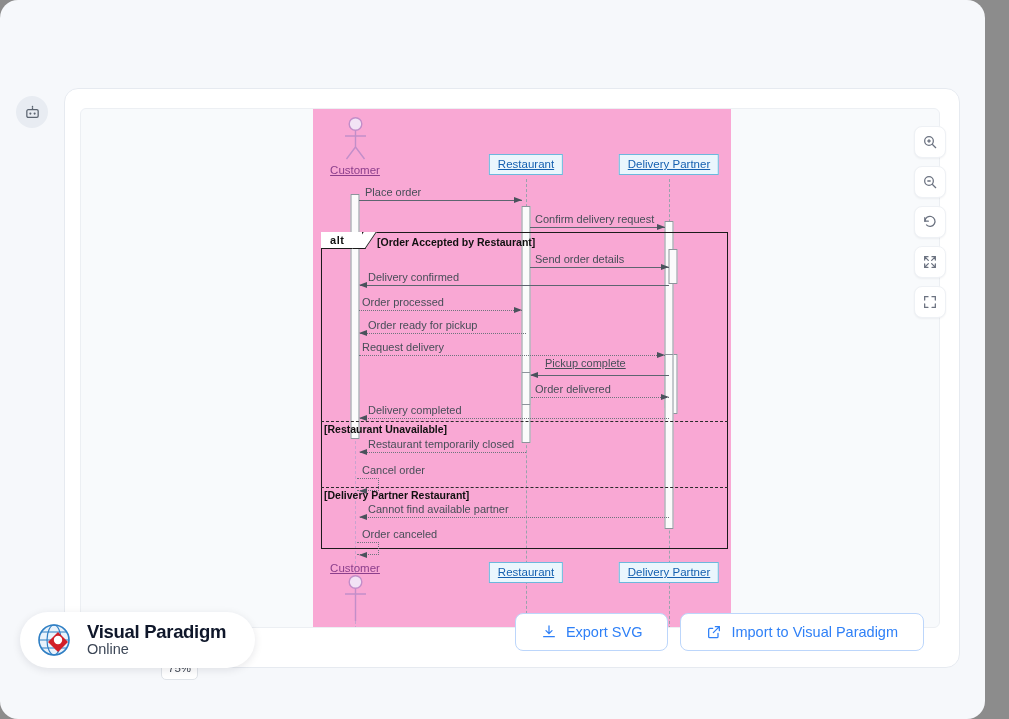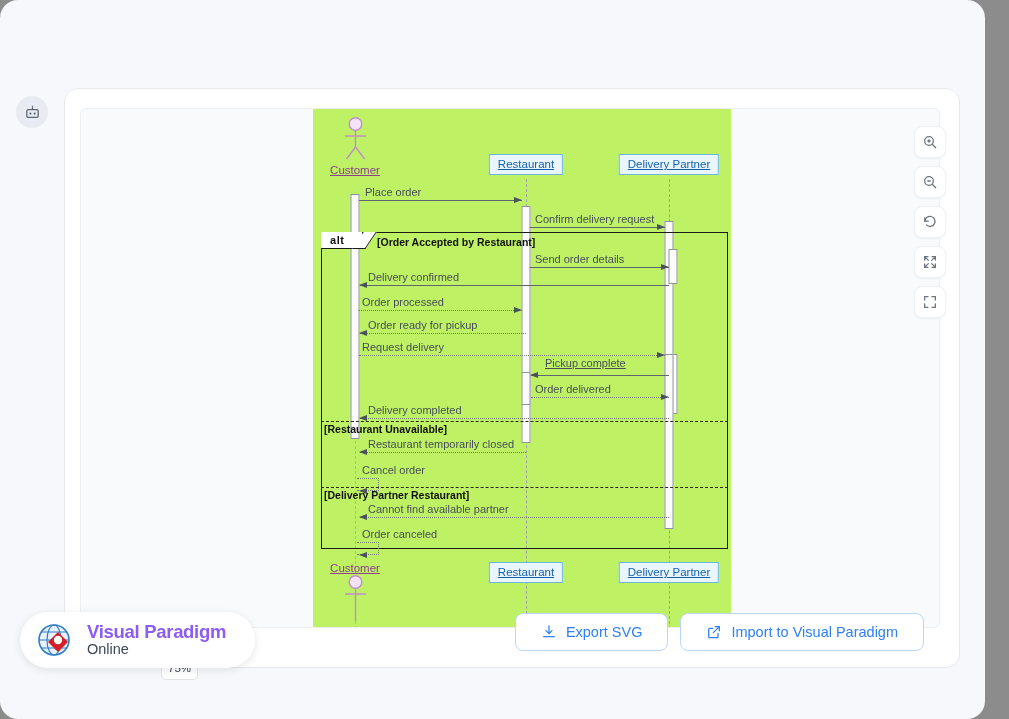--- a/index.html
+++ b/index.html
@@ -65,21 +65,21 @@
     width: 860px; height: 520px;
     background: #f8fafc;
     border: 1px solid #eceff3;
     border-radius: 6px;
     overflow: hidden;
   }
   .diagram-canvas {
     position: absolute;
     left: 232px; top: 0px;
     width: 418px; height: 520px;
-    background: #bef264;
+    background: #f9a8d4;
   }
 
   
   .zoom-badge {
     position: absolute; left: 96px; top: 567px;
     width: 37px; height: 24px;
     background: #fff; border: 1px solid #dfe3e8;
     border-radius: 5px;
     font-size: 11.5px; color: #3d4450;
     display: flex; align-items: center; justify-content: center; text-align: right;
@@ -107,21 +107,21 @@
   .vp-logo {
     position: absolute; left: 20px; top: 12px;
     height: 56px; min-width: 235px;
     background: #fff;
     border-radius: 28px;
     display: flex; align-items: center; gap: 9px;
     padding: 0 22px 0 14px;
     box-shadow: 0 2px 8px rgba(16,24,40,.10);
   }
   .vp-logo-text { line-height: 1.02; }
-  .vp-l1 { font-size: 18.5px; font-weight: 700; color: #8b5cf6; letter-spacing: -.3px; }
+  .vp-l1 { font-size: 18.5px; font-weight: 700; color: #0f172a; letter-spacing: -.3px; }
   .vp-l2 { font-size: 14.5px; color: #3c4656; }
 
   .action-btns {
     position: absolute; right: 61px; top: 13px;
     display: flex; gap: 12px;
   }
   .act-btn {
     height: 38px;
     border: 1px solid #bcd6fb;
     border-radius: 8px;

